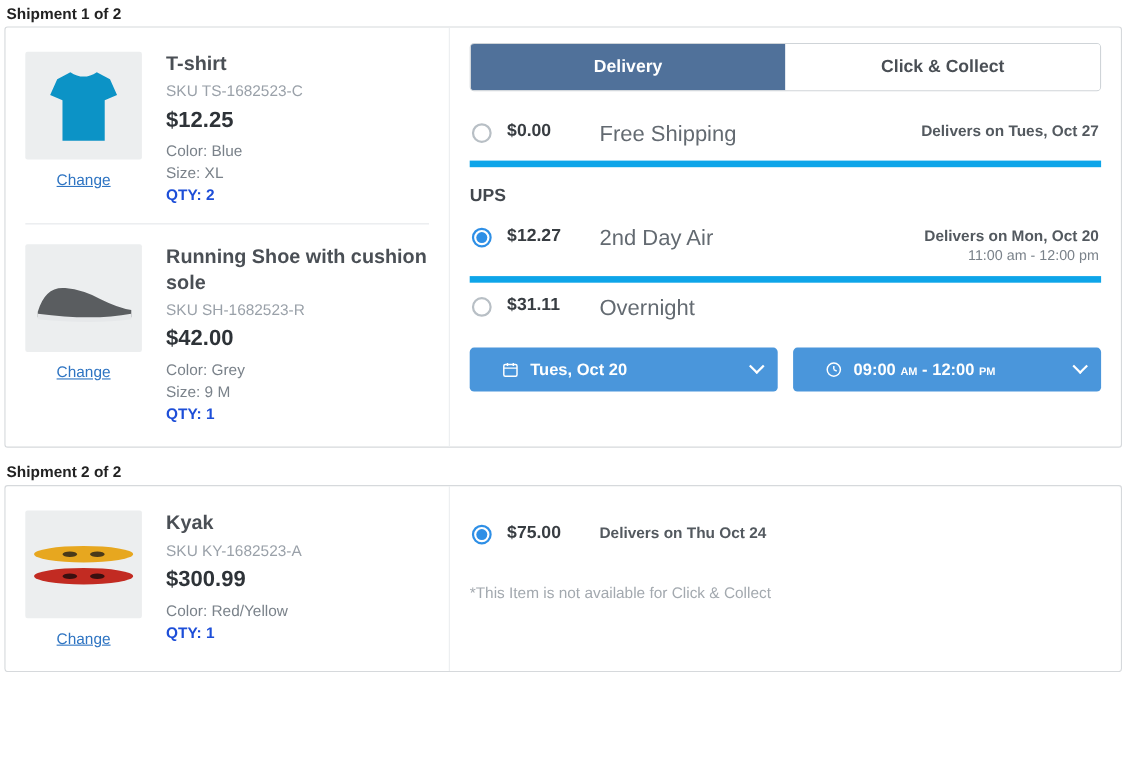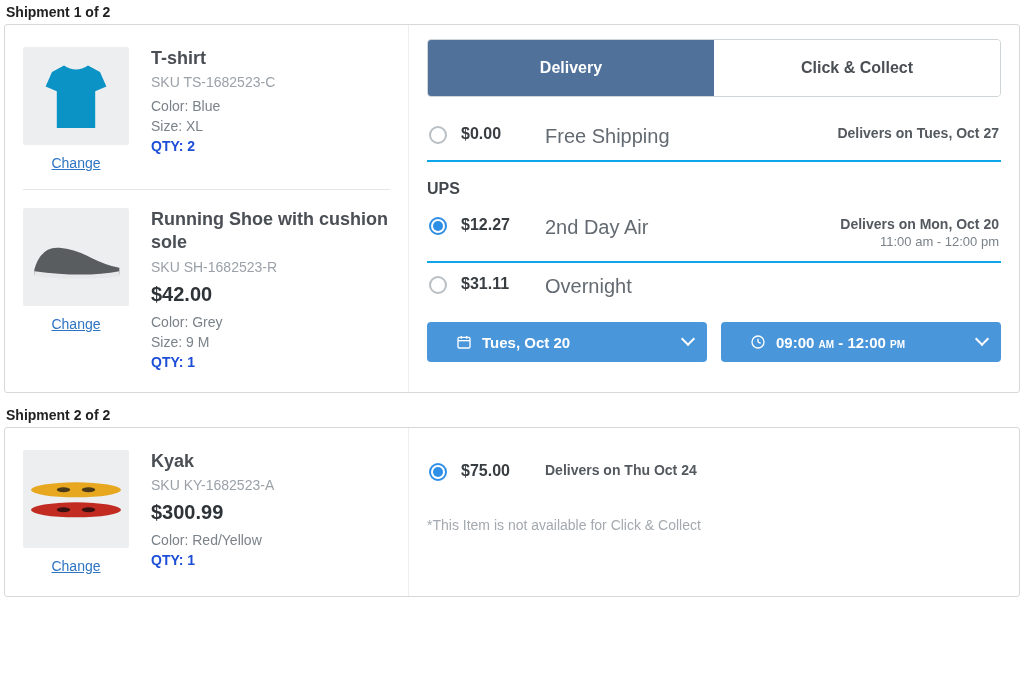--- a/index.html
+++ b/index.html
@@ -69,21 +69,21 @@
       line-height: 1.3;
       margin-bottom: 4px;
     }
     .sku { color: #9aa1a9; font-size: 14px; margin-bottom: 8px; }
     .price { font-weight: 700; font-size: 20px; color: #2e3338; margin-bottom: 8px; }
     .attr { color: #7a828a; font-size: 14px; margin-bottom: 4px; }
     .qty { font-weight: 700; color: #1d4ed8; font-size: 14px; }
 
     .tabs {
       display: flex;
-      height: 58px;
+      height: 44px;
       border: 1px solid #cfd4d8;
       border-radius: 4px;
       overflow: hidden;
       margin-bottom: 16px;
     }
     .tab {
       flex: 1;
       display: flex;
       align-items: center;
       justify-content: center;
@@ -101,21 +101,21 @@
       font-weight: 700;
       font-size: 16px;
       color: #42474d;
       margin: 18px 0 6px 0;
     }
     .option-row {
       display: flex;
       align-items: flex-start;
       padding: 12px 2px;
       gap: 14px;
-      border-bottom: 2px solid #0ea5e9;
+      border-bottom: 6px solid #0ea5e9;
     }
     .option-row.last { border-bottom: none; }
     .radio {
       width: 18px;
       height: 18px;
       border: 2px solid #b8bfc5;
       border-radius: 50%;
       margin-top: 1px;
       position: relative;
       cursor: pointer;
@@ -205,20 +205,21 @@
         <div class="thumb">
           <svg class="tshirt-svg" viewBox="0 0 100 100">
             <path d="M20 20 L35 12 Q50 22 65 12 L80 20 L88 38 L74 44 L74 90 L26 90 L26 44 L12 38 Z" fill="#0c93c6"></path>
           </svg>
         </div>
         <a class="change-link">Change</a>
       </div>
       <div class="item-body">
         <div class="item-title">T-shirt</div>
         <div class="sku">SKU TS-1682523-C</div>
+        <div class="price">$12.25</div>
         <div class="attr">Color: Blue</div>
         <div class="attr">Size: XL</div>
         <div class="qty">QTY: 2</div>
       </div>
     </div>
 
     <div class="item">
       <div class="thumb-col">
         <div class="thumb">
           <svg class="shoe-svg" viewBox="0 0 120 70">

